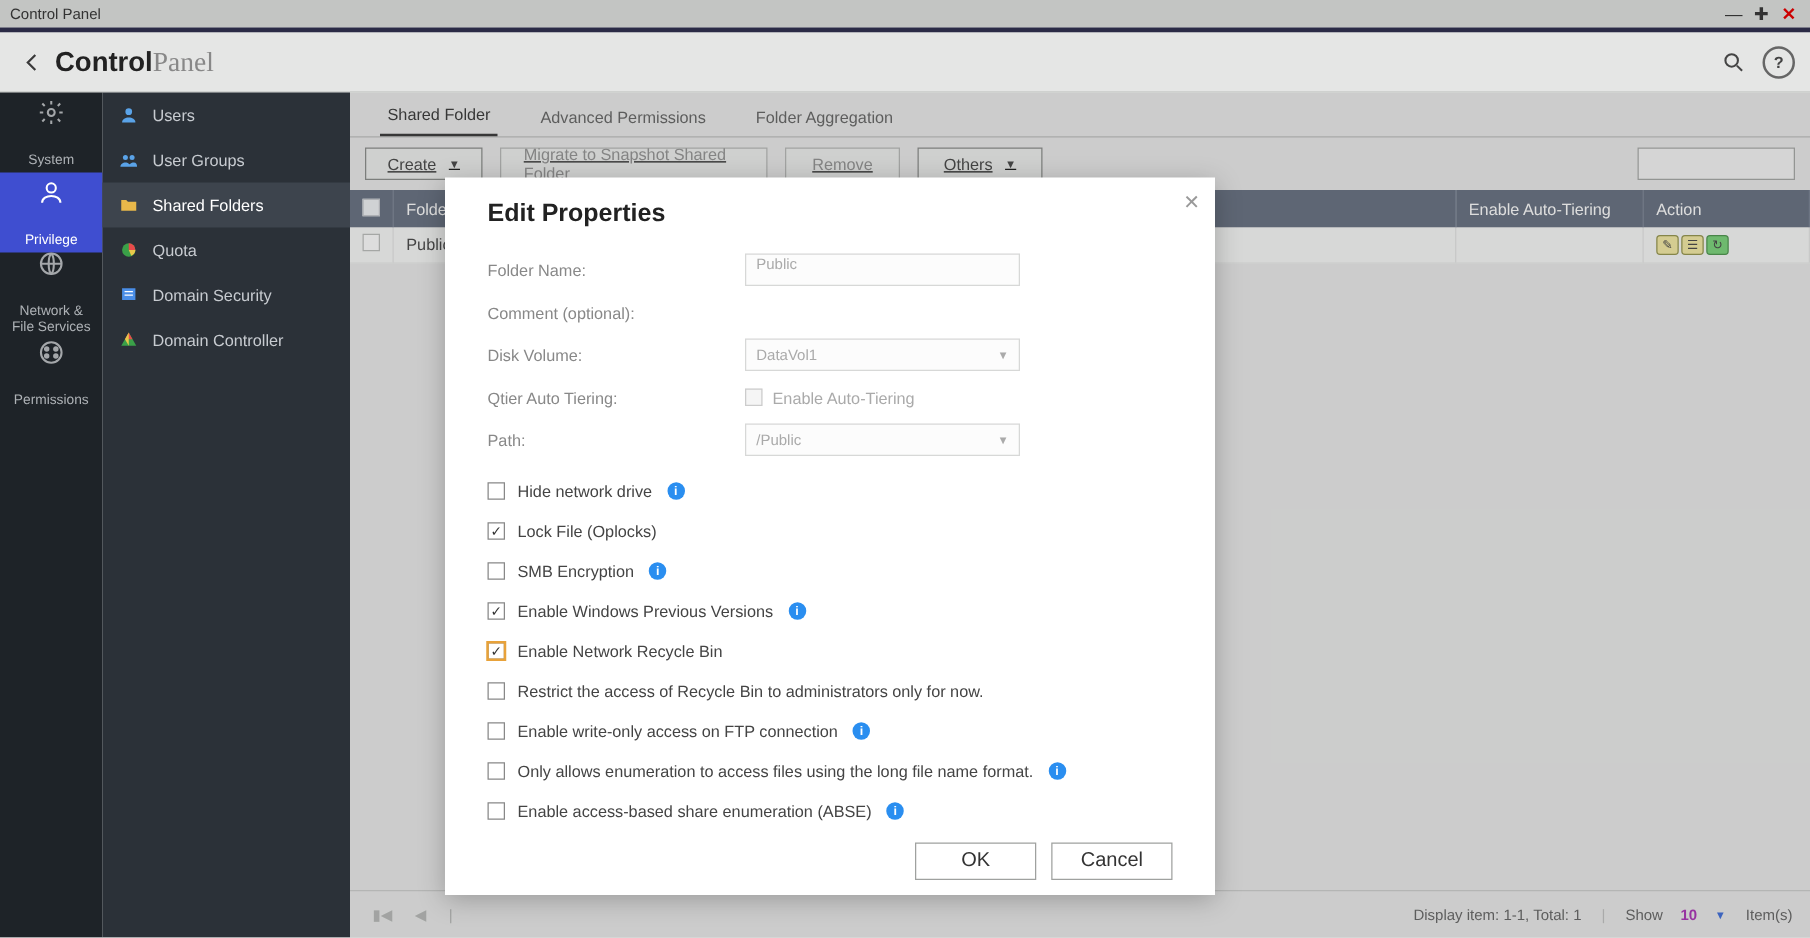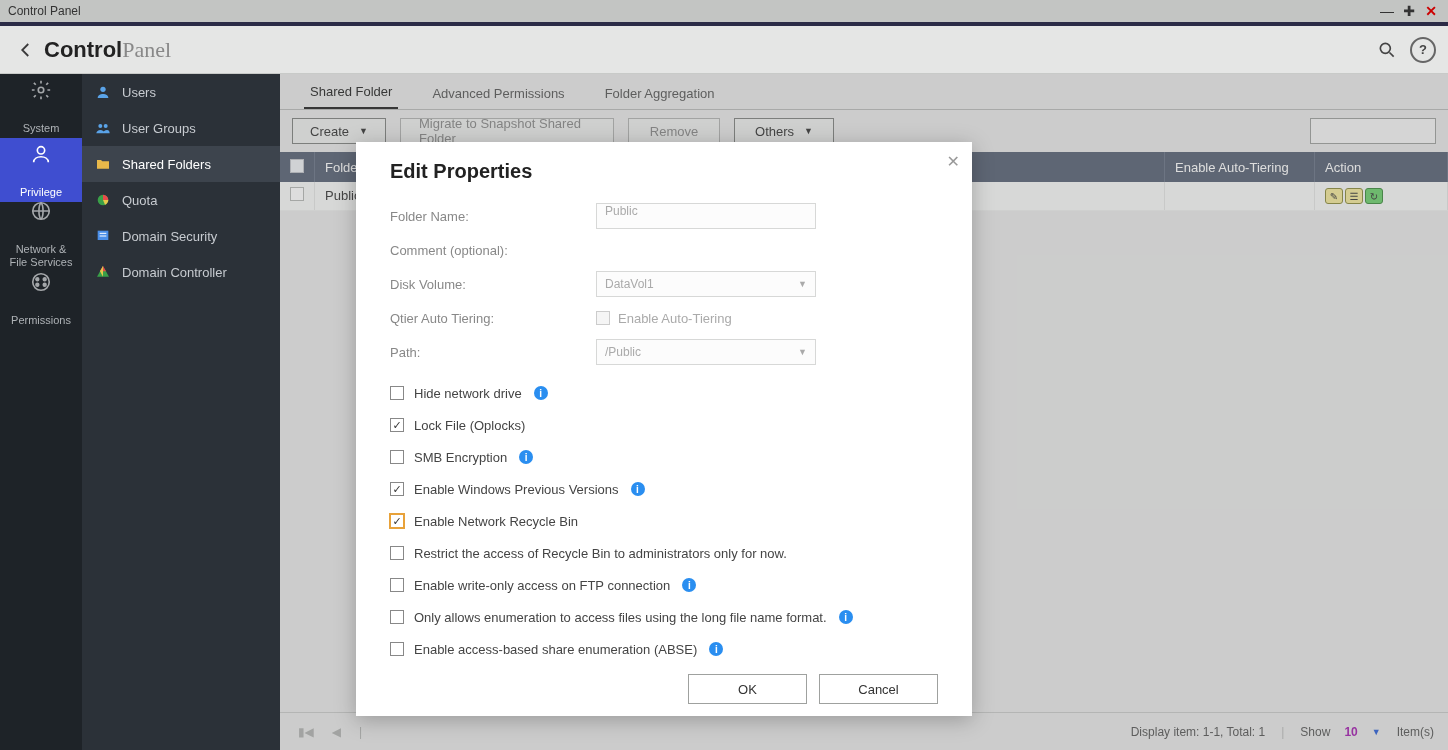--- a/index.html
+++ b/index.html
@@ -22,21 +22,21 @@
 .rail-item.active { background: #3f4ed0; color: #fff; }
 .rail-item .ri-icon { width: 22px; height: 22px; display: inline-flex; align-items: center; justify-content: center; }
 .subnav { width: 198px; background: #2b3138; color: #c7cbd0; }
 .sub-item { height: 36px; display: flex; align-items: center; padding: 0 12px; font-size: 13px; gap: 10px; cursor: pointer; }
 .sub-item.active { background: #3d444d; color: #fff; }
 .sub-item .si-icon { width: 18px; height: 18px; display: inline-flex; align-items: center; justify-content: center; }
 .main { flex: 1; background: #e8e9e8; display: flex; flex-direction: column; position: relative; }
 .tabs { height: 36px; display: flex; align-items: flex-end; padding: 0 24px; gap: 28px; border-bottom: 1px solid #b8bab8; font-size: 13px; color: #555; }
 .tab { padding: 8px 6px; cursor: pointer; }
 .tab.active { color: #222; border-bottom: 2px solid #222; font-weight: 500; }
-.toolbar { height: 42px; display: flex; align-items: center; padding: 0 12px; gap: 14px; }
+.toolbar { height: 42px; display: flex; align-items: center; padding: 0 12px; gap: 14px; text-decoration: underline; }
 .btn { height: 26px; border: 1px solid #7e807e; background: #eceeec; font-size: 13px; color: #333; display: inline-flex; align-items: center; justify-content: center; padding: 0 18px; cursor: pointer; position: relative; }
 .btn.disabled { color: #888; border-color: #b0b2b0; cursor: default; }
 .btn .caret { margin-left: 10px; font-size: 9px; }
 .toolbar .spacer { flex: 1; }
 .searchbox { width: 126px; height: 26px; border: 1px solid #9d9f9d; background: #f4f5f4; display: flex; align-items: center; padding: 0 6px; }
 .searchbox input { flex: 1; border: none; background: transparent; outline: none; font-size: 12px; }
 .tablewrap { flex: 1; overflow: hidden; }
 table.grid { width: 100%; border-collapse: collapse; font-size: 13px; }
 table.grid th { background: #566173; color: #fff; text-align: left; font-weight: 500; padding: 6px 10px; height: 30px; border-right: 1px solid #6a7587; }
 table.grid td { background: #f7f8f7; padding: 5px 10px; height: 28px; border-right: 1px solid #e3e4e3; border-bottom: 1px solid #eceeec; color: #333; }
@@ -64,21 +64,21 @@
 .frow .finput { width: 220px; height: 26px; border: 1px solid #d7d8d7; padding: 0 8px; font-size: 12px; color: #aaa; background: #fcfcfc; }
 .frow .finput.sel { display: inline-flex; align-items: center; justify-content: space-between; }
 .frow .finput.sel .caret { font-size: 9px; color: #aaa; }
 .crow { display: flex; align-items: center; min-height: 32px; font-size: 13px; color: #444; gap: 10px; }
 .chk { width: 14px; height: 14px; border: 1px solid #888; display: inline-flex; align-items: center; justify-content: center; font-size: 11px; color: #333; background: #fff; flex-shrink: 0; }
 .chk.checked::after { content: "✓"; }
 .chk.focus { outline: 2px solid #e8a23a; outline-offset: -1px; }
 .ichk { width: 14px; height: 14px; border: 1px solid #ccc; background: #f5f5f5; flex-shrink: 0; }
 .infoicon { width: 14px; height: 14px; border-radius: 50%; background: #2a8ef0; color: #fff; font-size: 10px; font-weight: bold; display: inline-flex; align-items: center; justify-content: center; margin-left: 2px; font-style: normal; }
 .modal-ftr { height: 54px; display: flex; align-items: center; justify-content: flex-end; gap: 12px; padding: 0 34px; }
-.mbtn { width: 119px; height: 30px; border: 1px solid #9fa19f; background: #fff; font-size: 13px; color: #333; cursor: pointer; }
+.mbtn { width: 97px; height: 30px; border: 1px solid #9fa19f; background: #fff; font-size: 16px; color: #333; cursor: pointer; }
 svg { display: block; }
 </style>
 </head>
 <body>
 
 <div class="titlebar">
   <span>Control Panel</span>
   <span class="spacer"></span>
   <span class="win-btn">—</span>
   <span class="win-btn">✚</span>

